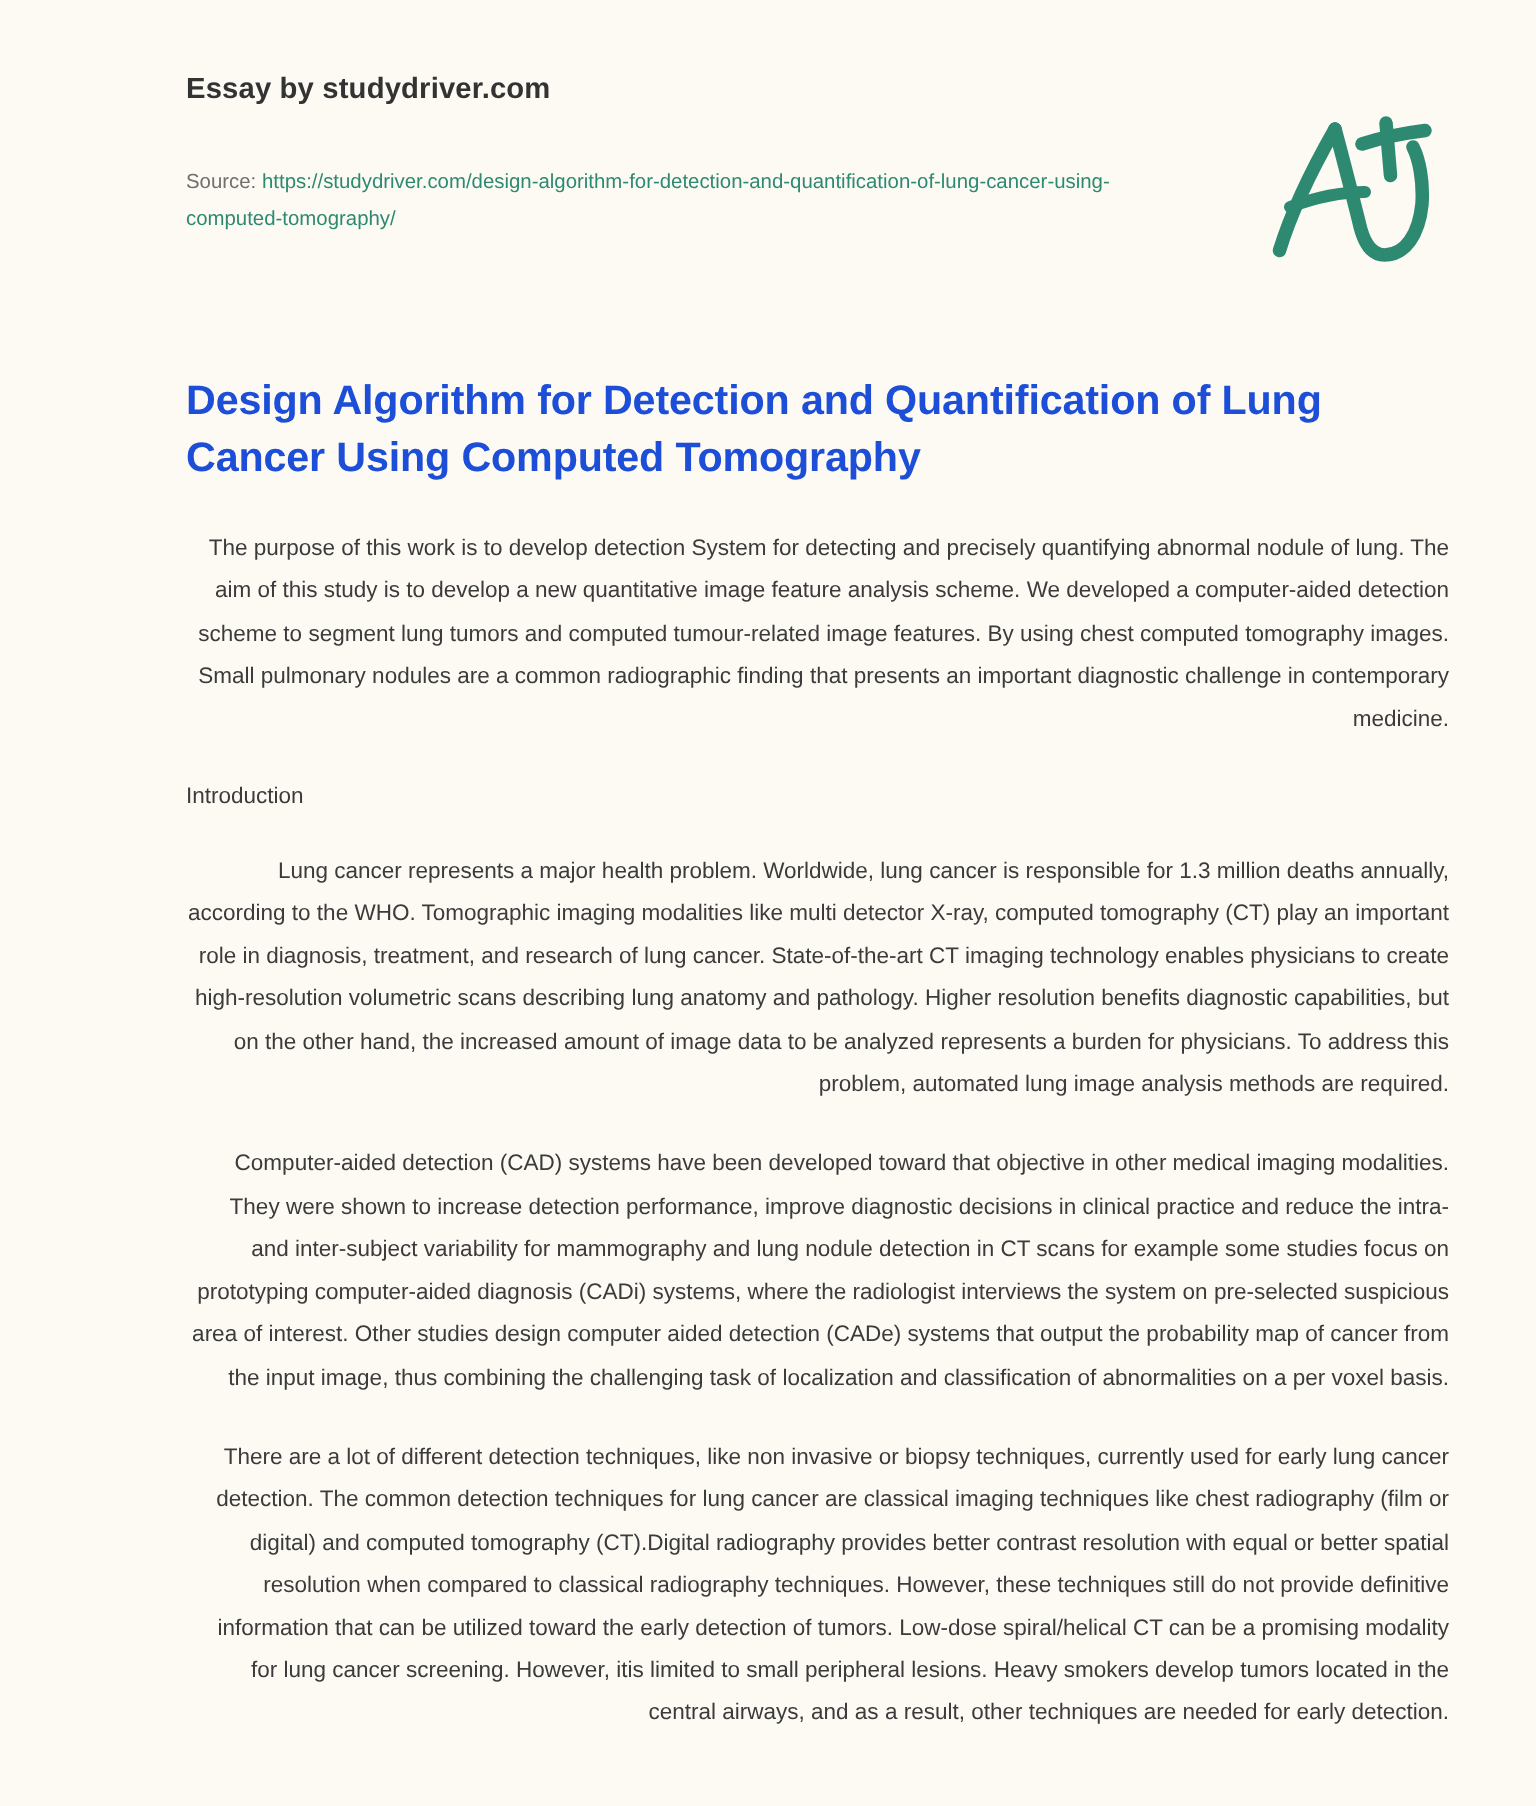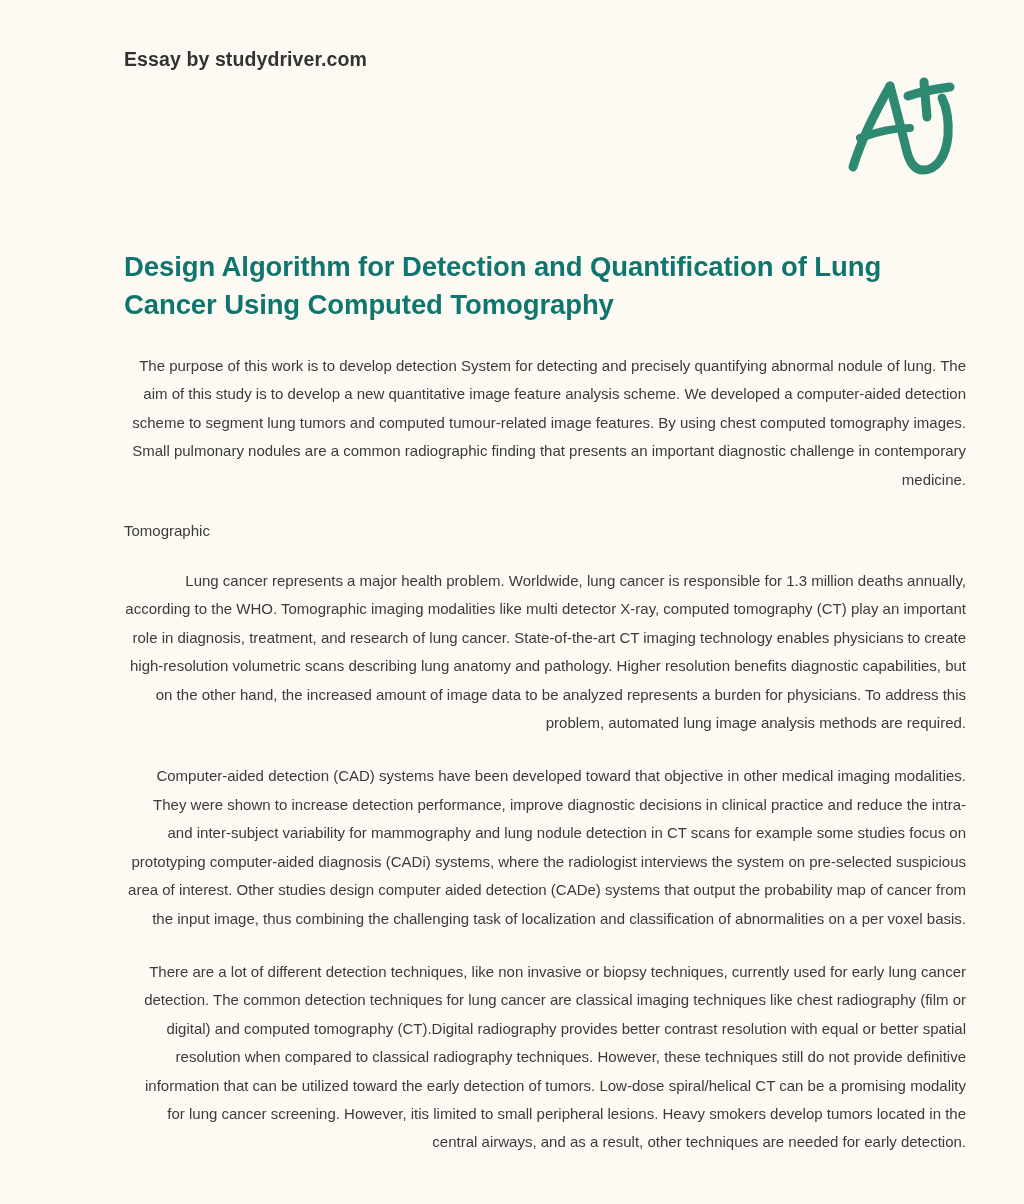--- a/index.html
+++ b/index.html
@@ -69,21 +69,21 @@
   
   .doc-title {
     position: absolute;
     left: 92px;
     top: 248px;
     width: 830px;
     margin: 0;
     font-size: 27.5px;
     line-height: 38px;
     font-weight: 700;
-    color: #0f766e;
+    color: #1d4ed8;
     letter-spacing: -0.1px;
   }
 
   
   .doc-body {
     position: absolute;
     left: 92px;
     top: 352px;
     width: 842px;
   }
@@ -107,20 +107,24 @@
     margin-bottom: 0;
   }
 </style>
 </head>
 <body>
 
 <div class="page">
 
   <div class="header-brand">Essay by studydriver.com</div>
 
+  <div class="source-line">
+    <span class="source-label">Source:</span>
+    <span class="source-url">https://studydriver.com/design-algorithm-for-detection-and-quantification-of-lung-cancer-using-computed-tomography/</span>
+  </div>
 
   <div class="logo">
     <svg viewBox="0 0 130 108" xmlns="http://www.w3.org/2000/svg">
       <g fill="none" stroke="#2d8a71" stroke-linecap="round" stroke-linejoin="round">
 
         <path d="M15 95 C 22 72, 36 42, 52 14" stroke-width="9"></path>
 
         <path d="M52 14 C 58 36, 64 60, 68 76 C 71 90, 76 98, 85 98 C 99 98, 108 84, 110 64 C 111 48, 108 34, 104 26" stroke-width="9"></path>
 
         <path d="M22 66 C 38 60, 56 56, 72 56" stroke-width="8"></path>
@@ -132,21 +136,21 @@
     </svg>
   </div>
 
   <h1 class="doc-title">Design Algorithm for Detection and Quantification of Lung Cancer Using Computed Tomography</h1>
 
   <div class="doc-body">
 
 
     <p class="para">The purpose of this work is to develop detection System for detecting and precisely quantifying abnormal nodule of lung. The aim of this study is to develop a new quantitative image feature analysis scheme. We developed a computer-aided detection scheme to segment lung tumors and computed tumour-related image features. By using chest computed tomography images. Small pulmonary nodules are a common radiographic finding that presents an important diagnostic challenge in contemporary medicine.</p>
 
-    <p class="section-heading">Tomographic</p>
+    <p class="section-heading">Introduction</p>
 
     <p class="para">Lung cancer represents a major health problem. Worldwide, lung cancer is responsible for 1.3 million deaths annually, according to the WHO. Tomographic imaging modalities like multi detector X-ray, computed tomography (CT) play an important role in diagnosis, treatment, and research of lung cancer. State-of-the-art CT imaging technology enables physicians to create high-resolution volumetric scans describing lung anatomy and pathology. Higher resolution benefits diagnostic capabilities, but on the other hand, the increased amount of image data to be analyzed represents a burden for physicians. To address this problem, automated lung image analysis methods are required.</p>
 
     <p class="para">Computer-aided detection (CAD) systems have been developed toward that objective in other medical imaging modalities. They were shown to increase detection performance, improve diagnostic decisions in clinical practice and reduce the intra- and inter-subject variability for mammography and lung nodule detection in CT scans for example some studies focus on prototyping computer-aided diagnosis (CADi) systems, where the radiologist interviews the system on pre-selected suspicious area of interest. Other studies design computer aided detection (CADe) systems that output the probability map of cancer from the input image, thus combining the challenging task of localization and classification of abnormalities on a per voxel basis.</p>
 
     <p class="para">There are a lot of different detection techniques, like non invasive or biopsy techniques, currently used for early lung cancer detection. The common detection techniques for lung cancer are classical imaging techniques like chest radiography (film or digital) and computed tomography (CT).Digital radiography provides better contrast resolution with equal or better spatial resolution when compared to classical radiography techniques. However, these techniques still do not provide definitive information that can be utilized toward the early detection of tumors. Low-dose spiral/helical CT can be a promising modality for lung cancer screening. However, itis limited to small peripheral lesions. Heavy smokers develop tumors located in the central airways, and as a result, other techniques are needed for early detection.</p>
 
   </div>
 
 </div>

